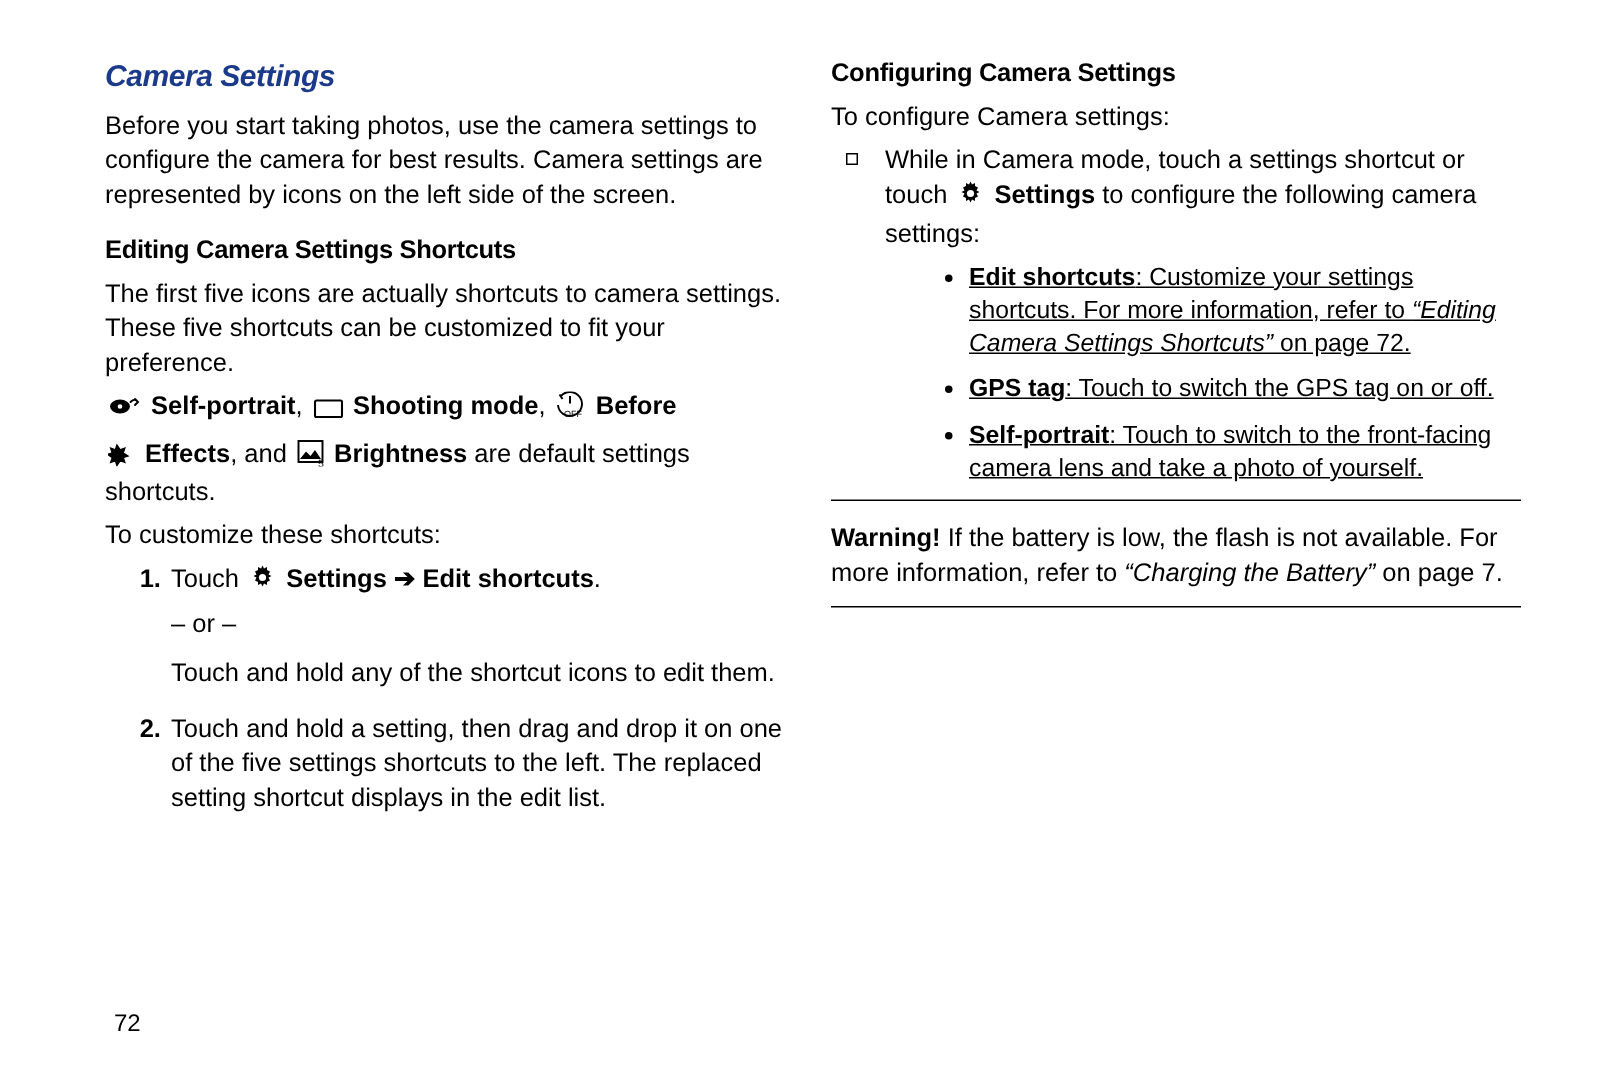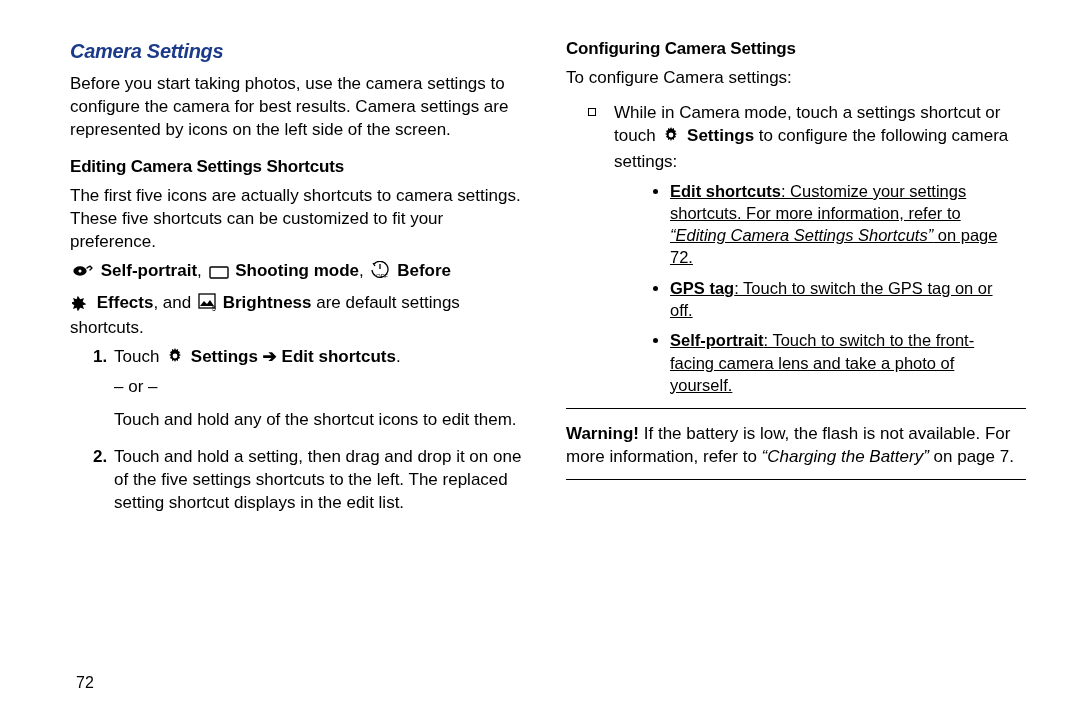--- a/index.html
+++ b/index.html
@@ -13,21 +13,21 @@
     color: #000;
     line-height: 1.35;
   }
   .page {
     width: 1080px;
     height: 720px;
     position: relative;
     padding: 38px 48px 0 70px;
     box-sizing: border-box;
     display: flex;
-    gap: 36px;
+    gap: 24px;
   }
   .col {
     width: 460px;
   }
   .rcol {
     width: 460px;
   }
   h1.section {
     font-style: italic;
     font-weight: 800;
@@ -62,21 +62,21 @@
     padding-left: 2px;
   }
   ol.numlist > li::marker {
     font-weight: 700;
   }
   .or {
     margin: 4px 0 10px 0;
   }
   .sqlist {
     list-style: none;
-    margin: 12px;
+    margin: 0;
     padding: 0 0 0 30px;
   }
   .sqlist > li {
     position: relative;
     padding-left: 6px;
     margin-bottom: 6px;
   }
   .sqlist > li::before {
     content: "";
     position: absolute;
@@ -176,20 +176,21 @@
       <span class="ico">
         <svg width="18" height="18" viewBox="0 0 18 18">
             <rect x="1" y="1" width="16" height="14" fill="none" stroke="#000" stroke-width="1.3"></rect>
             <path d="M2 13 l4 -5 l3 3 l3 -4 l4 6 z" fill="#000"></path>
             <text x="14" y="18" font-size="7" fill="#000">5</text>
           </svg>
       </span>
       <span class="bold">Brightness</span><span> are default settings shortcuts.</span>
     </p>
 
+    <p>To customize these shortcuts:</p>
 
     <ol class="numlist">
       <li>
         <span>Touch </span>
         <span class="ico">
           <svg width="18" height="18" viewBox="0 0 18 18">
               <g fill="#000">
                 <circle cx="9" cy="9" r="3" fill="#fff" stroke="#000" stroke-width="1.3"></circle>
                 <path d="M9 1 l1 2 l2 -1 l0 2 l2 1 l-1 2 l2 1 l-2 1 l1 2 l-2 1 l0 2 l-2 -1 l-1 2 l-1 -2 l-2 1 l0 -2 l-2 -1 l1 -2 l-2 -1 l2 -1 l-1 -2 l2 -1 l0 -2 l2 1 z"></path>
               </g>

